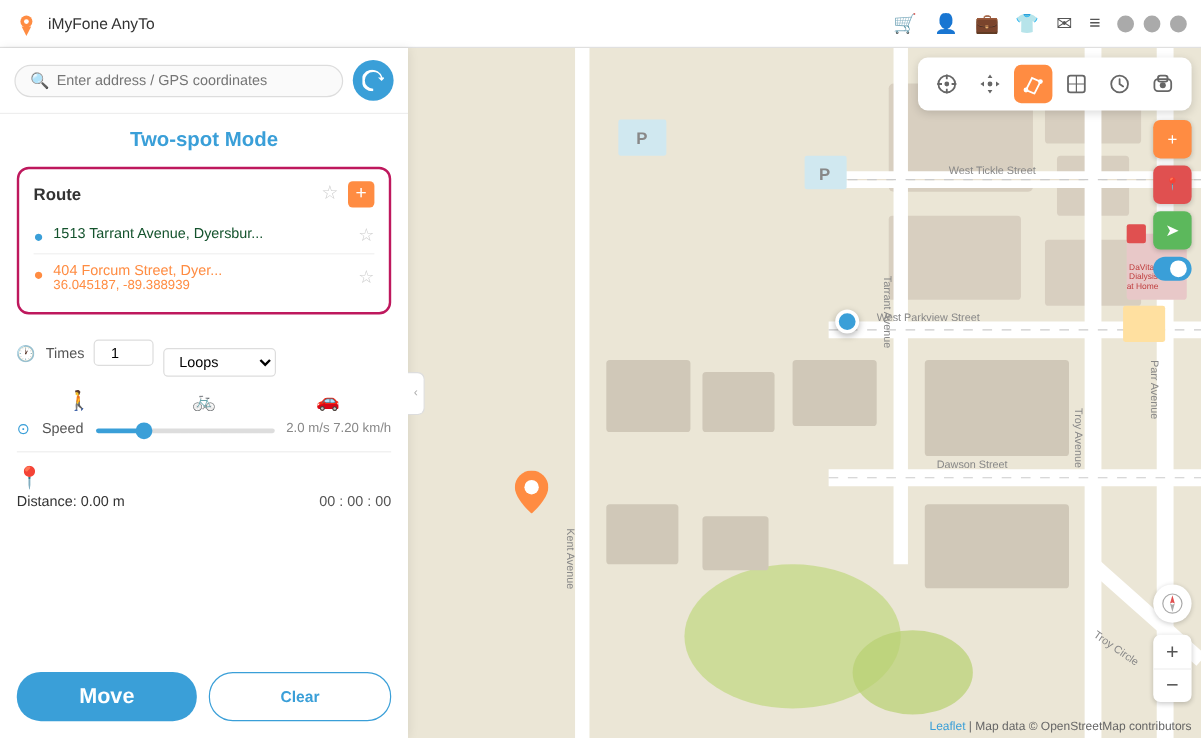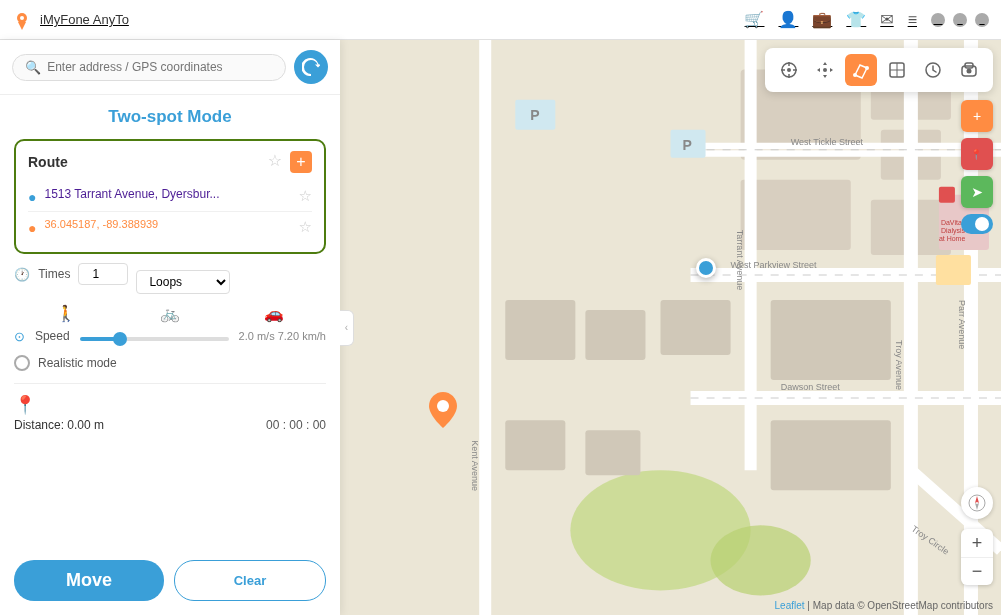--- a/index.html
+++ b/index.html
@@ -3,21 +3,20 @@
   <meta charset="utf-8">
   <style>
     * { box-sizing: border-box; margin: 0; padding: 0; }
     body { font-family: -apple-system, BlinkMacSystemFont, 'Segoe UI', sans-serif; width: 1001px; height: 615px; overflow: hidden; background: #f0f0f0; }
 
     
     .titlebar {
       display: flex; align-items: center; justify-content: space-between;
       background: #fff; height: 40px; padding: 0 12px;
       border-bottom: 1px solid #e0e0e0;
-      text-decoration: underline;
     }
     .titlebar-left { display: flex; align-items: center; gap: 8px; }
     .titlebar-logo { width: 20px; height: 20px; }
     .titlebar-title { font-size: 13px; font-weight: 500; color: #333; }
     .titlebar-right { display: flex; align-items: center; gap: 14px; }
     .titlebar-icon { font-size: 16px; cursor: pointer; color: #555; }
     .titlebar-win { display: flex; gap: 8px; }
     .win-btn { width: 14px; height: 14px; border-radius: 50%; border: none; cursor: pointer; font-size: 9px; display: flex; align-items: center; justify-content: center; color: transparent; }
     .win-min { background: #aaa; }
     .win-max { background: #aaa; }
@@ -54,35 +53,35 @@
       cursor: pointer; display: flex; align-items: center; justify-content: center; color: white; font-size: 16px;
     }
 
     
     .panel-body { flex: 1; overflow-y: auto; padding: 12px 14px; }
 
     .mode-title { text-align: center; font-size: 17px; font-weight: 600; color: #3a9fd8; margin-bottom: 12px; }
 
     
     .route-box {
-      border: 2px solid #4d7c0f; border-radius: 10px; padding: 10px 12px; 
+      border: 2px solid #be185d; border-radius: 10px; padding: 10px 12px; margin-bottom: 12px;
     }
     .route-header { display: flex; align-items: center; justify-content: space-between; margin-bottom: 8px; }
     .route-label { font-size: 14px; font-weight: 600; color: #333; }
     .route-header-icons { display: flex; gap: 8px; }
     .star-icon { color: #ccc; font-size: 16px; cursor: pointer; }
     .add-icon { background: #ff8c42; color: white; border-radius: 4px; width: 22px; height: 22px; display: flex; align-items: center; justify-content: center; font-size: 16px; cursor: pointer; }
 
     .route-item { display: flex; align-items: flex-start; gap: 8px; padding: 6px 0; }
     .route-item + .route-item { border-top: 1px solid #f0f0f0; }
     .route-dot { margin-top: 2px; }
     .dot-blue { color: #3a9fd8; font-size: 14px; }
     .dot-orange { color: #ff8c42; font-size: 14px; }
     .route-info { flex: 1; }
-    .route-addr { font-size: 12px; font-weight: 500; color: #4c1d95; }
+    .route-addr { font-size: 12px; font-weight: 500; color: #14532d; }
     .route-addr.orange { color: #ff8c42; }
     .route-coords { font-size: 11px; color: #888; }
     .route-star { color: #ccc; font-size: 15px; cursor: pointer; align-self: center; }
 
     
     .controls-row { display: flex; align-items: center; gap: 8px; margin-bottom: 10px; }
     .ctrl-label { font-size: 12px; color: #555; display: flex; align-items: center; gap: 4px; }
     .ctrl-icon { font-size: 13px; color: #3a9fd8; }
     .times-input { width: 50px; border: 1px solid #ddd; border-radius: 4px; padding: 3px 6px; font-size: 12px; text-align: center; }
     .loops-select { border: 1px solid #ddd; border-radius: 4px; padding: 3px 8px; font-size: 12px; background: white; cursor: pointer; margin-top: 16px; }
@@ -252,20 +251,21 @@
           <span class="route-dot dot-blue">●</span>
           <div class="route-info">
             <div class="route-addr">1513 Tarrant Avenue, Dyersbur...</div>
           </div>
           <span class="route-star">☆</span>
         </div>
 
         <div class="route-item">
           <span class="route-dot dot-orange">●</span>
           <div class="route-info">
+            <div class="route-addr orange">404 Forcum Street, Dyer...</div>
             <div class="route-coords" style="color:#ff8c42">36.045187, -89.388939</div>
           </div>
           <span class="route-star">☆</span>
         </div>
       </div>
 
       <div class="controls-row">
         <span class="ctrl-icon">🕐</span>
         <span class="ctrl-label">Times</span>
         <input class="times-input" type="number" value="1" min="1" style="">
@@ -285,24 +285,20 @@
         <div class="speed-row">
           <span class="ctrl-icon">⊙</span>
           <span class="ctrl-label">Speed</span>
           <div class="slider-wrap">
             <input type="range" class="speed-slider" min="0" max="100" value="25" style="">
           </div>
           <span class="speed-value">2.0 m/s  7.20 km/h</span>
         </div>
       </div>
 
-      <div class="realistic-row">
-        <div class="circle-check"></div>
-        <span class="realistic-label">Realistic mode</span>
-      </div>
 
       <div class="distance-section">
         <div class="distance-pin">📍</div>
         <div class="distance-row">
           <span class="distance-text">Distance: 0.00 m</span>
           <span class="time-text">00 : 00 : 00</span>
         </div>
       </div>
 
     </div>

